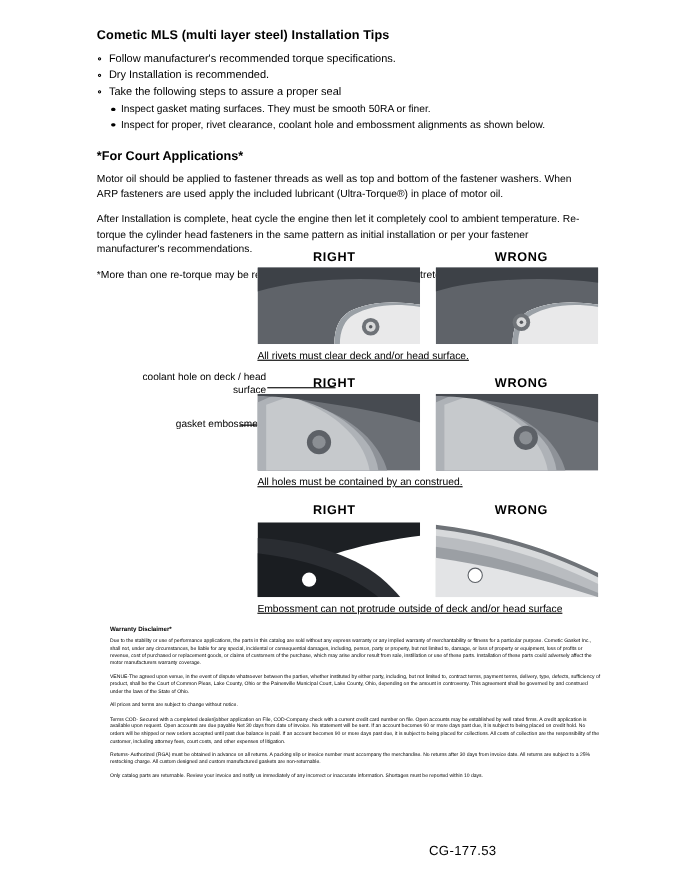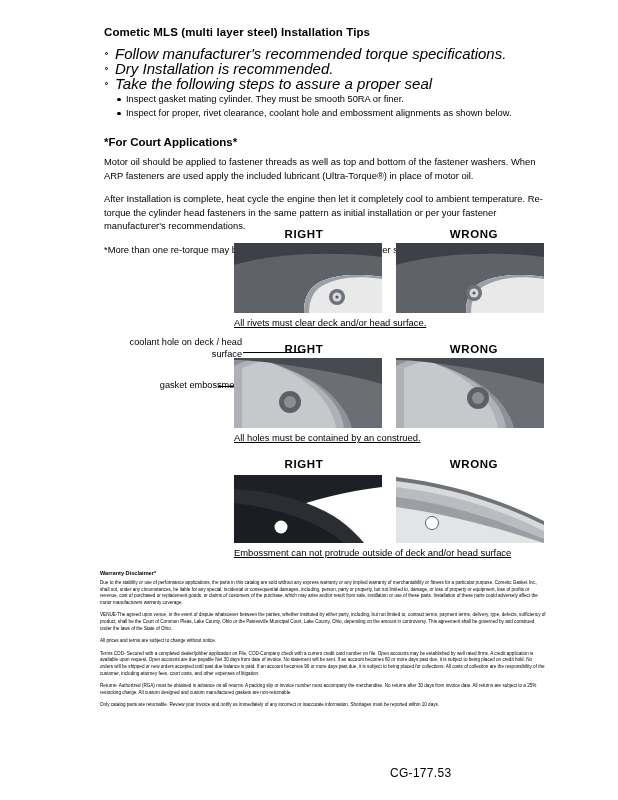--- a/index.html
+++ b/index.html
@@ -11,42 +11,41 @@
     overflow:hidden;
   }
   .page{
     position:absolute;
     left:0;top:0;
     width:618px;height:800px;
     padding:0;
   }
   .content{
     position:absolute;
-    left:104px;
+    left:88px;
     top:26px;
     width:446px;
   }
   h1.title{
     font-size:11.5px;
     font-weight:bold;
     margin:0 0 9px 0;
     letter-spacing:0.1px;
   }
   ul.bullets{
     list-style:none;
     margin:0;
     padding:0;
   }
   ul.bullets > li{
-    font-size:15px;
+    font-size:10px;
     line-height:14px;
     margin:0 0 1px 0;
     padding-left:11px;
     position:relative;
-    font-style:italic;
   }
   ul.bullets > li::before{
     content:"";
     position:absolute;
     left:1px;
     top:5px;
     width:3px;height:3px;
     border:1px solid #000;
     border-radius:50%;
     box-sizing:border-box;
@@ -180,21 +179,21 @@
   <div class="content">
     <h1 class="title">Cometic MLS (multi layer steel) Installation Tips</h1>
 
     <ul class="bullets">
       <li>Follow manufacturer's recommended torque specifications.</li>
       <li>Dry Installation is recommended.</li>
       <li>Take the following steps to assure a proper seal</li>
     </ul>
     <div class="sub-wrap">
       <ul class="sub">
-        <li>Inspect gasket mating cylinder.  They must be smooth 50RA or finer.</li>
+        <li>Inspect gasket mating surfaces.  They must be smooth 50RA or finer.</li>
         <li>Inspect for proper, rivet clearance, coolant hole and embossment alignments as shown below.</li>
       </ul>
     </div>
 
     <h2 class="subtitle">*For Court Applications*</h2>
     <p class="para">Motor oil should be applied to fastener threads as well as top and bottom of the fastener washers.  When ARP fasteners are used apply the included lubricant (Ultra-Torque®) in place of motor oil.</p>
     <p class="para">After Installation is complete, heat cycle the engine then let it completely cool to ambient temperature. Re-torque the cylinder head fasteners in the same pattern as initial installation or per your fastener manufacturer's recommendations.</p>
     <p class="para last">*More than one re-torque may be required to achieve proper fastener stretch*</p>
   </div>
 

